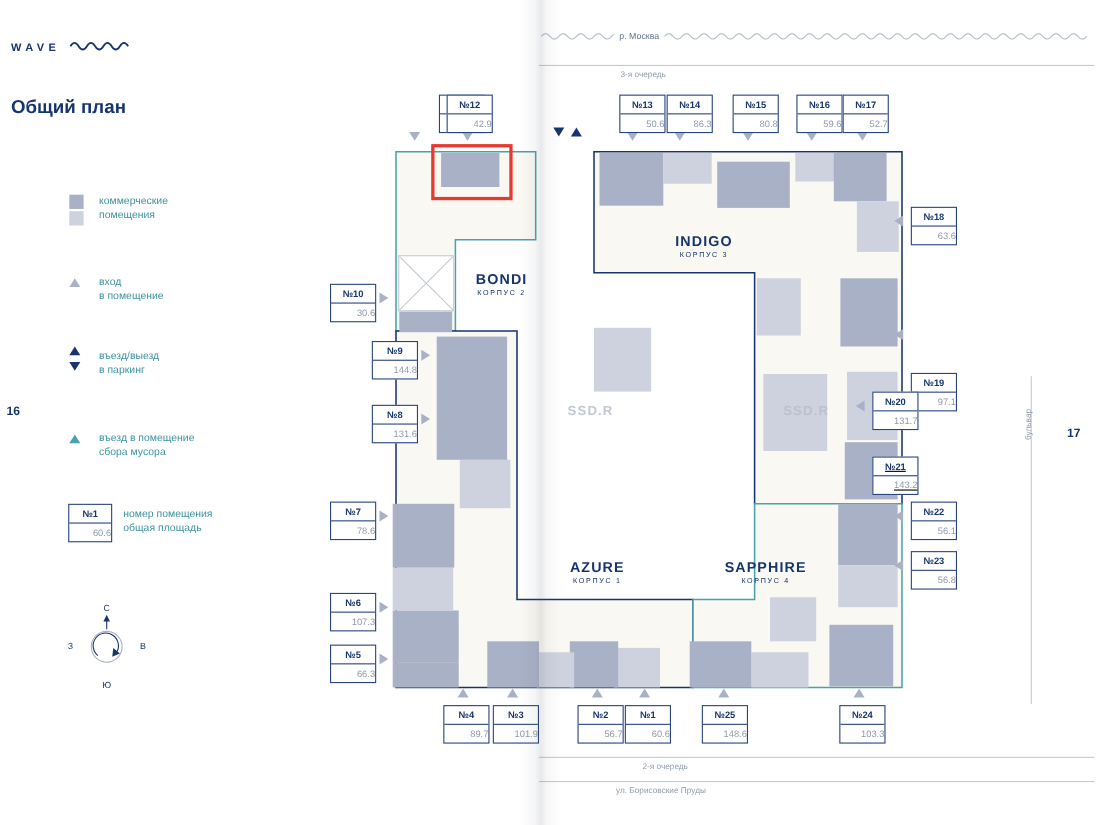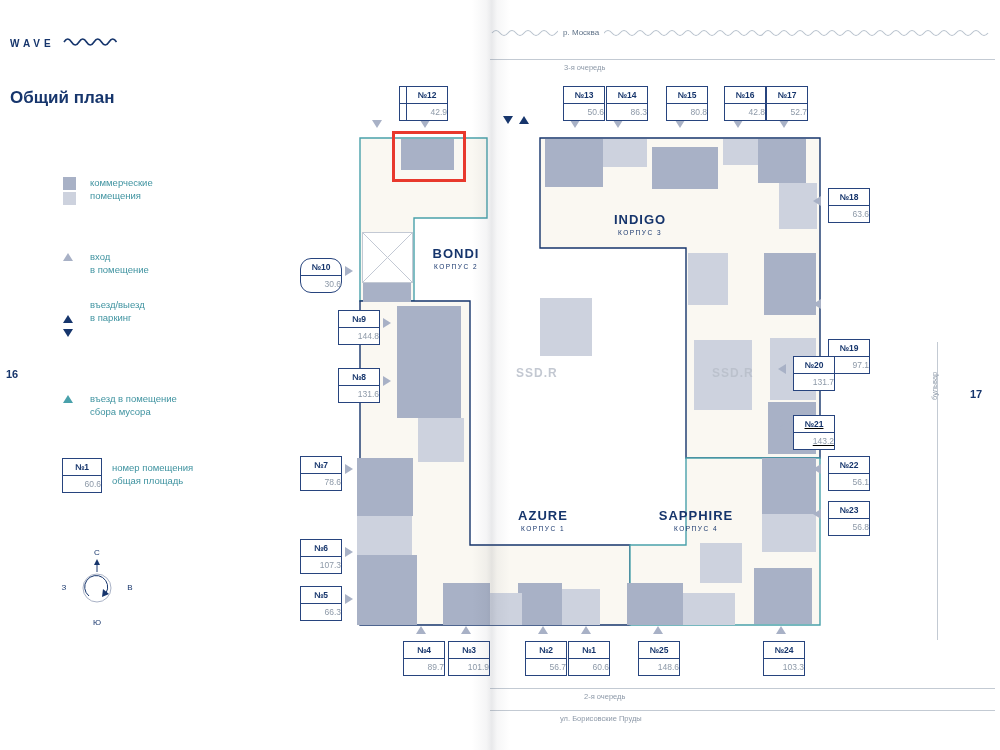--- a/index.html
+++ b/index.html
@@ -75,21 +75,21 @@
   </div>
 
   <span class="tri up" style="left:63px;top:253px"></span>
   <div class="abs leg-text" style="left:90px;top:250px">
     <div>вход</div>
     <div>в помещение</div>
   </div>
 
   <span class="tri navy up" style="left:63px;top:315px"></span>
   <span class="tri navy down" style="left:63px;top:329px"></span>
-  <div class="abs leg-text" style="left:90px;top:298px">
+  <div class="abs leg-text" style="left:90px;top:317px">
     <div>въезд/выезд</div>
     <div>в паркинг</div>
   </div>
 
   <span class="tri teal up" style="left:63px;top:395px"></span>
   <div class="abs leg-text" style="left:90px;top:392px">
     <div>въезд в помещение</div>
     <div>сбора мусора</div>
   </div>
 
@@ -201,21 +201,21 @@
       <div class="unit-area">86.3</div>
     </div>
     <div class="tri down" style="left: 613px; top: 120px;"></div>
     <div class="unit-box" style="left: 666px; top: 86px;">
       <div class="unit-num">№15</div>
       <div class="unit-area">80.8</div>
     </div>
     <div class="tri down" style="left: 675px; top: 120px;"></div>
     <div class="unit-box" style="left: 724px; top: 86px;">
       <div class="unit-num">№16</div>
-      <div class="unit-area">42.8</div>
+      <div class="unit-area">59.6</div>
     </div>
     <div class="tri down" style="left: 733px; top: 120px;"></div>
     <div class="unit-box" style="left: 766px; top: 86px;">
       <div class="unit-num">№17</div>
       <div class="unit-area">52.7</div>
     </div>
     <div class="tri down" style="left: 779px; top: 120px;"></div>
     <div class="unit-box" style="left: 828px; top: 188px;">
       <div class="unit-num">№18</div>
       <div class="unit-area">63.6</div>
@@ -239,21 +239,21 @@
     <div class="unit-box" style="left: 828px; top: 456px;">
       <div class="unit-num">№22</div>
       <div class="unit-area">56.1</div>
     </div>
     <div class="tri left" style="left: 813px; top: 464px;"></div>
     <div class="unit-box" style="left: 828px; top: 501px;">
       <div class="unit-num">№23</div>
       <div class="unit-area">56.8</div>
     </div>
     <div class="tri left" style="left: 813px; top: 509px;"></div>
-    <div class="unit-box" style="left: 300px; top: 258px; border-radius: 11px;">
+    <div class="unit-box" style="left: 300px; top: 258px;">
       <div class="unit-num">№10</div>
       <div class="unit-area">30.6</div>
     </div>
     <div class="tri right" style="left: 345px; top: 266px;"></div>
     <div class="unit-box" style="left: 338px; top: 310px;">
       <div class="unit-num">№9</div>
       <div class="unit-area">144.8</div>
     </div>
     <div class="tri right" style="left: 383px; top: 318px;"></div>
     <div class="unit-box" style="left: 338px; top: 368px;">

